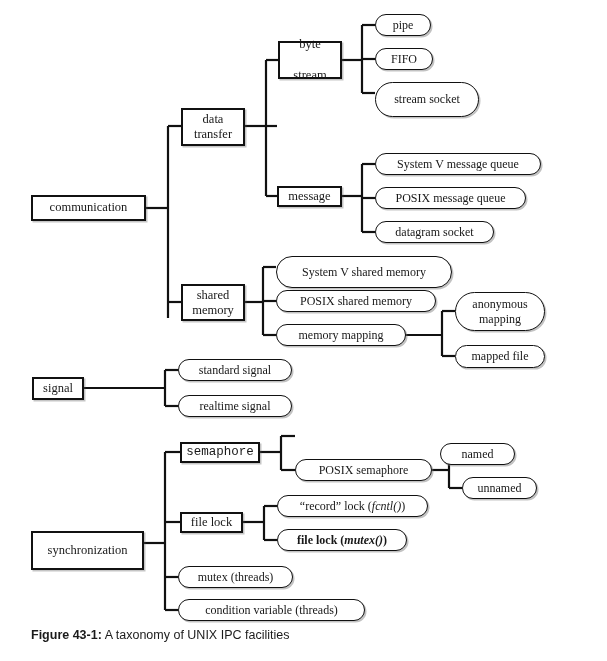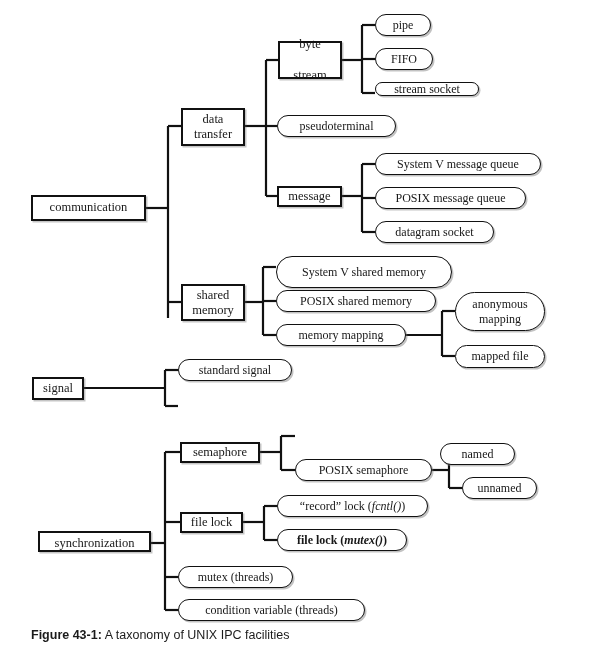--- a/index.html
+++ b/index.html
@@ -148,56 +148,53 @@
   </svg>
 
   <div class="node rect" style="left:31px; top:195px; width:115px; height:26px;align-items:center;">
     <span class="ln">communication</span>
   </div>
 
   <div class="node rect" style="left:32px; top:377px; width:52px; height:23px;">
     <span class="ln">signal</span>
   </div>
 
-  <div class="node rect" style="left:38px; top:531px; width:113px; height:21px;align-items:flex-end;">
+  <div class="node rect" style="left:31px; top:531px; width:113px; height:39px;">
     <span class="ln">synchronization</span>
   </div>
 
   <div class="node rect twoline" style="left:181px; top:108px; width:64px; height:38px;">
     <span class="ln">data</span>
     <span class="ln">transfer</span>
   </div>
 
   <div class="node rect twoline" style="left:181px; top:284px; width:64px; height:37px;">
     <span class="ln">shared</span>
     <span class="ln">memory</span>
   </div>
 
   <div class="node rect twoline" style="left:278px; top:41px; width:64px; height:38px;gap:16px;">
     <span class="ln">byte</span>
     <span class="ln">stream</span>
   </div>
 
-  <div class="node oval" style="left:277px; top:115px; width:119px; height:22px;">
-    <span class="ln">pseudoterminal</span>
-  </div>
 
   <div class="node rect" style="left:277px; top:186px; width:65px; height:21px;">
     <span class="ln">message</span>
   </div>
 
   <div class="node oval" style="left:375px; top:14px; width:56px; height:22px;">
     <span class="ln">pipe</span>
   </div>
 
   <div class="node oval" style="left:375px; top:48px; width:58px; height:22px;">
     <span class="ln">FIFO</span>
   </div>
 
-  <div class="node oval" style="left:375px; top:82px; width:104px; height:14px;">
+  <div class="node oval" style="left:375px; top:82px; width:104px; height:35px;">
     <span class="ln">stream socket</span>
   </div>
 
   <div class="node oval" style="left:375px; top:153px; width:166px; height:22px;">
     <span class="ln">System V message queue</span>
   </div>
 
   <div class="node oval" style="left:375px; top:187px; width:151px; height:22px;">
     <span class="ln">POSIX message queue</span>
   </div>
@@ -224,22 +221,25 @@
   </div>
 
   <div class="node oval" style="left:455px; top:345px; width:90px; height:23px;">
     <span class="ln">mapped file</span>
   </div>
 
   <div class="node oval" style="left:178px; top:359px; width:114px; height:22px;">
     <span class="ln">standard signal</span>
   </div>
 
-
-  <div class="node rect" style="left:180px; top:442px; width:80px; height:21px;">
+  <div class="node oval" style="left:178px; top:395px; width:114px; height:22px;">
+    <span class="ln">realtime signal</span>
+  </div>
+
+  <div class="node rect" style="left:180px; top:442px; width:80px; height:21px;font-family:Liberation Mono, monospace;">
     <span class="ln">semaphore</span>
   </div>
 
   <div class="node rect" style="left:180px; top:512px; width:63px; height:21px;">
     <span class="ln">file lock</span>
   </div>
 
   <div class="node oval" style="left:178px; top:566px; width:115px; height:22px;">
     <span class="ln">mutex (threads)</span>
   </div>

